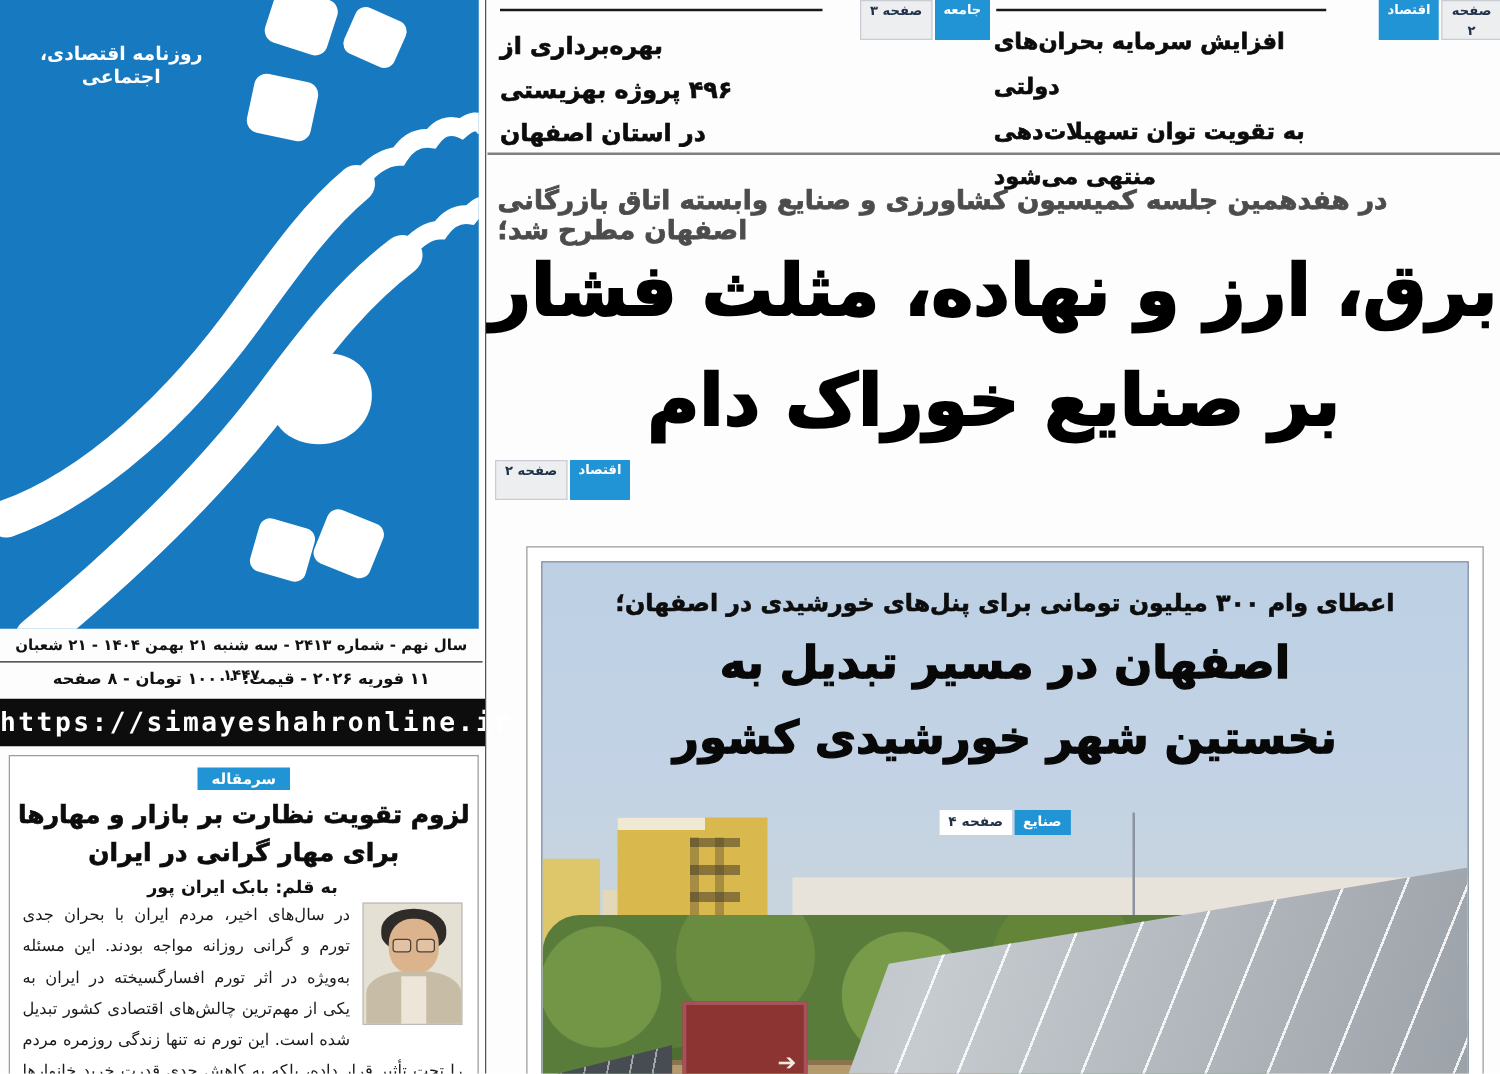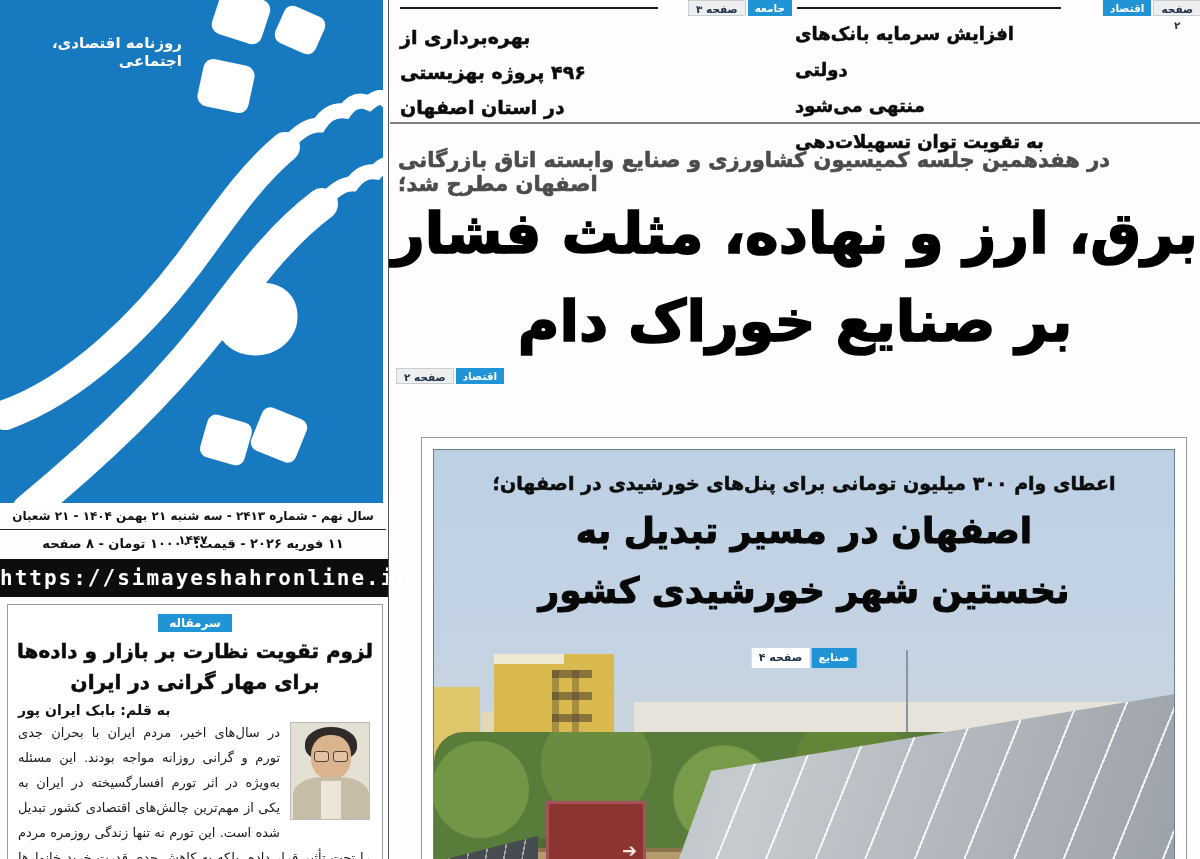--- a/index.html
+++ b/index.html
@@ -6,39 +6,39 @@
   html,body { background:#ffffff; }
   body { font-family:"DejaVu Sans", sans-serif; }
   #page {
     position:relative; width:1200px; height:859px; background:#fdfdfd;
     overflow:hidden; direction:rtl;
   }
   .abs { position:absolute; }
 
   
   .logo-box { left:0; top:0; width:383px; height:503px; background:#1779c0; }
-  .tagline { left:12px; top:34px; width:170px; color:#fff; font-size:15px; font-weight:bold; }
+  .tagline { left:12px; top:34px; width:170px; color:#fff; font-size:15px; font-weight:bold; text-align:center; }
   .logo-svg { left:0; top:0; width:383px; height:503px; }
 
   .issue1 { left:0; top:504px; width:386px; height:26px; line-height:24px; text-align:center;
             font-size:12px; font-weight:bold; color:#111; border-bottom:1.5px solid #222; }
   .issue2 { left:0; top:531px; width:386px; height:26px; line-height:26px; text-align:center;
             font-size:13px; font-weight:bold; color:#111; }
   .urlbar { left:0; top:559px; width:388px; height:38px; background:#0d0d0d; color:#fff;
             direction:ltr; text-align:center; line-height:38px;
             font-family:"DejaVu Sans Mono", monospace; font-size:21px; font-weight:bold; letter-spacing:2px; }
 
   
   .ed-box { left:7px; top:604px; width:376px; height:258px; border:1px solid #9b9b9b; background:#fff; overflow:hidden; }
   .ed-badge { display:block; margin:9px auto 4px auto; width:74px; height:18px; background:#2094d4; color:#fff;
               font-size:12px; font-weight:bold; text-align:center; line-height:18px; }
   .ed-title { text-align:center; font-size:20px; font-weight:bold; color:#0c0c0c; line-height:31px;
               -webkit-text-stroke:0.5px #0c0c0c; }
   .ed-content { padding:4px 12px 0 10px; }
-  .ed-byline { text-align:left; font-size:14px; font-weight:bold; color:#111; margin-bottom:2px; }
+  .ed-byline { text-align:center; font-size:14px; font-weight:bold; color:#111; margin-bottom:2px; }
   .ed-photo { float:right; width:80px; height:98px; margin:2px 0 4px 10px; border:1px solid #bbb;
               position:relative; background:#e5e0d4; overflow:hidden; }
   .ed-hair { position:absolute; left:14px; top:4px; width:52px; height:34px; background:#2f2b28; border-radius:50% 50% 40% 40%; }
   .ed-face { position:absolute; left:20px; top:12px; width:40px; height:44px; background:#dbb38c; border-radius:45%; }
   .ed-glasses { position:absolute; left:23px; top:28px; width:34px; height:10px; }
   .ed-glasses::before, .ed-glasses::after { content:""; position:absolute; top:0; width:13px; height:9px;
               border:1.5px solid #4a4038; border-radius:3px; background:rgba(255,255,255,.2); }
   .ed-glasses::before{ left:0; } .ed-glasses::after{ right:0; }
   .ed-jacket { position:absolute; left:2px; top:54px; width:76px; height:44px; background:#c7bda6; border-radius:40% 40% 0 0; }
   .ed-shirt { position:absolute; left:30px; top:58px; width:20px; height:40px; background:#ece5d8; }
@@ -48,21 +48,21 @@
   .vdiv { left:388px; top:0; width:0; height:859px; border-left:1.5px solid #555; }
 
   
   .rule-thin { height:2px; background:#1a1a1a; }
   .rule-mid-story { left:400px; top:7px; width:258px; }
   .rule-right-story { left:797px; top:7px; width:264px; }
   .story-title { font-weight:bold; color:#0c0c0c; text-align:left; -webkit-text-stroke:0.5px #0c0c0c; }
   .story-mid-title { left:400px; top:20px; width:252px; font-size:19px; line-height:35px; }
   .story-right-title { left:795px; top:16px; width:268px; font-size:18px; line-height:36px; }
 
-  .badge { display:inline-block; height:16px; line-height:16px; font-size:10.5px; font-weight:bold;
+  .badge { display:inline-block; height:32px; line-height:16px; font-size:10.5px; font-weight:bold;
            text-align:center; padding:0 7px; }
   .badge-blue { background:#2094d4; color:#fff; }
   .badge-light { background:#eceef0; color:#20324a; border:1px solid #c9ccd0; }
   .badge-white { background:#fff; color:#20324a; }
   .badge-row { display:flex; direction:ltr; gap:2px; }
   .badges-mid { left:688px; top:0; }
   .badges-right { left:1103px; top:0; }
 
   .rule-main { left:390px; top:122px; width:810px; height:2px; background:#808080; }
 
@@ -145,21 +145,21 @@
     <div class="abs tagline">روزنامه اقتصادی، اجتماعی</div>
   </div>
 
   <div class="abs issue1">سال نهم - شماره ۲۴۱۳ - سه شنبه ۲۱ بهمن ۱۴۰۴ - ۲۱ شعبان ۱۴۴۷</div>
   <div class="abs issue2">۱۱ فوریه ۲۰۲۶ - قیمت: ۱۰۰۰۰ تومان - ۸ صفحه</div>
   <div class="abs urlbar">https://simayeshahronline.ir</div>
 
   <div class="abs ed-box">
     <span class="ed-badge">سرمقاله</span>
     <div class="ed-title">
-      <div>لزوم تقویت نظارت بر بازار و داده‌ها</div>
+      <div>لزوم تقویت نظارت بر بازار و مهار‌ها</div>
       <div>برای مهار گرانی در ایران</div>
     </div>
     <div class="ed-content">
       <div class="ed-byline">به قلم: بابک ایران پور</div>
       <div class="ed-photo">
         <div class="ed-hair"></div>
         <div class="ed-face"></div>
         <div class="ed-glasses"></div>
         <div class="ed-jacket"></div>
         <div class="ed-shirt"></div>
@@ -177,23 +177,23 @@
     <div>در استان اصفهان</div>
   </div>
 
   <div class="abs badge-row badges-mid">
     <span class="badge badge-light">صفحه ۳</span>
     <span class="badge badge-blue">جامعه</span>
   </div>
 
   <div class="abs rule-thin rule-right-story"></div>
   <div class="abs story-title story-right-title">
-    <div>افزایش سرمایه بانک‌های دولتی</div>
+    <div>افزایش سرمایه بحران‌های دولتی</div>
+    <div>به تقویت توان تسهیلات‌دهی</div>
     <div>منتهی می‌شود</div>
-    <div>به تقویت توان تسهیلات‌دهی</div>
   </div>
 
   <div class="abs badge-row badges-right">
     <span class="badge badge-blue">اقتصاد</span>
     <span class="badge badge-light">صفحه ۲</span>
   </div>
 
   <div class="abs rule-main"></div>
 
   <div class="abs kicker">در هفدهمین جلسه کمیسیون کشاورزی و صنایع وابسته اتاق بازرگانی اصفهان مطرح شد؛</div>

